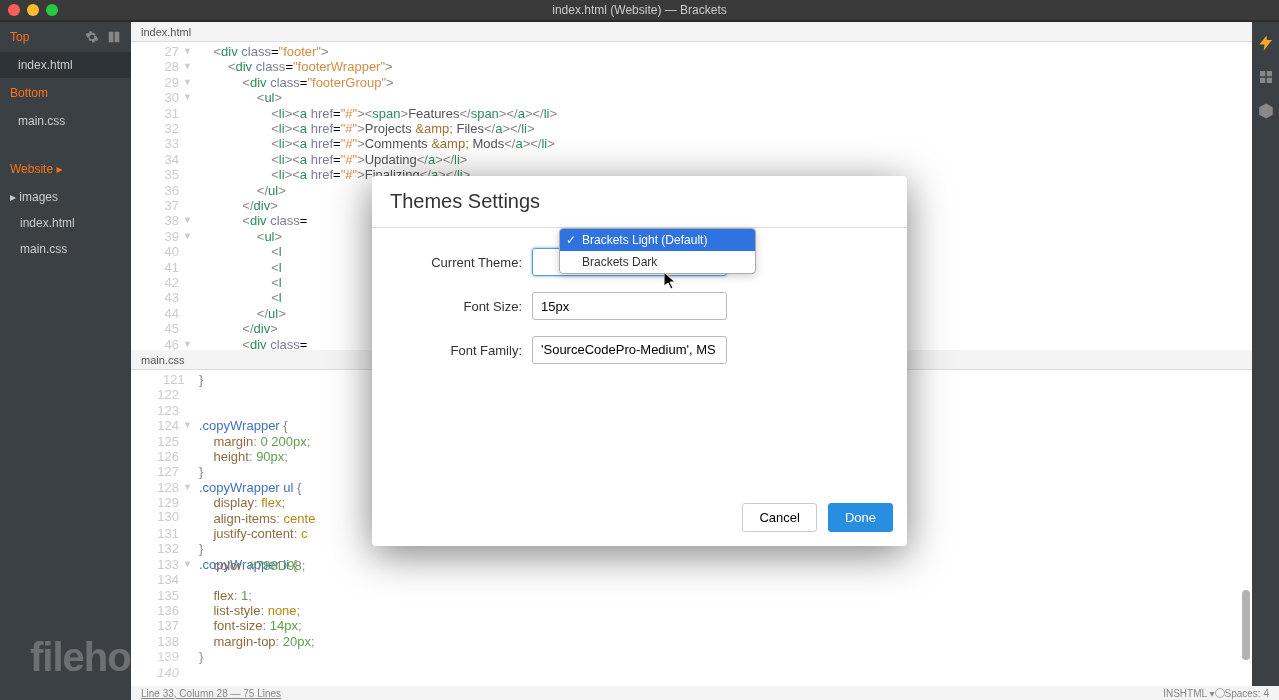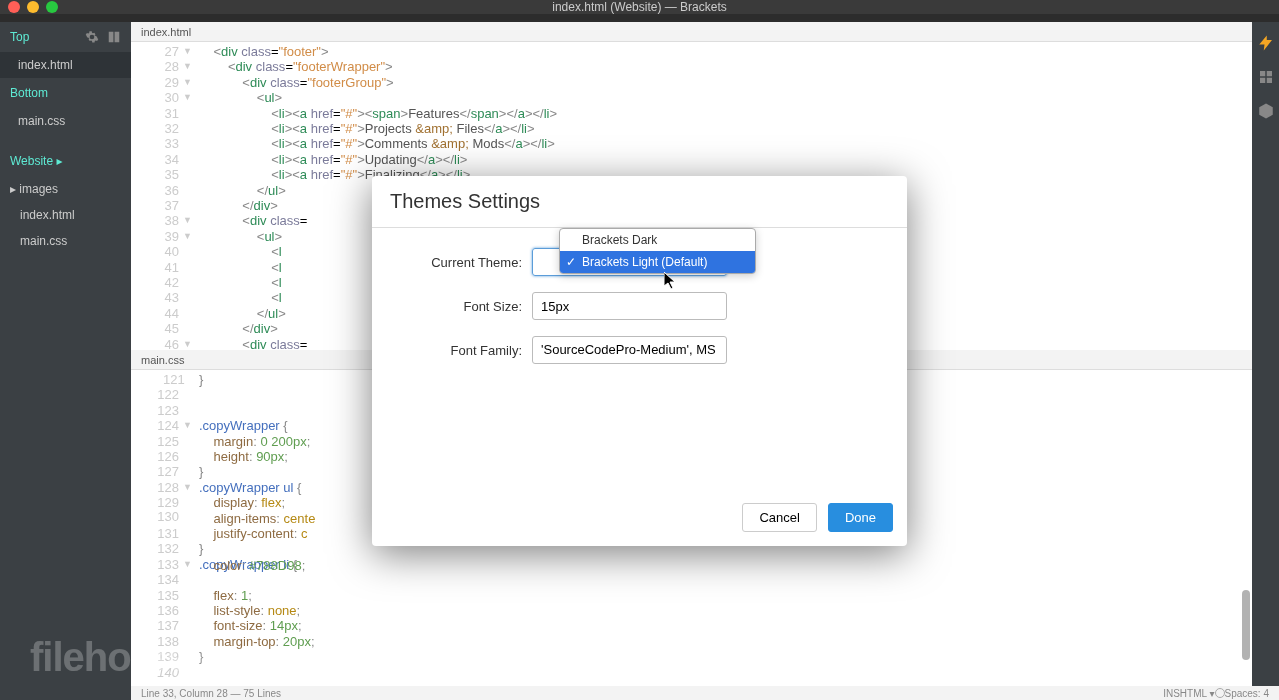--- a/index.html
+++ b/index.html
@@ -1,26 +1,26 @@
 <!DOCTYPE html>
 <html><head>
 <meta charset="utf-8">
 <style>
 * { margin:0; padding:0; box-sizing:border-box; font-family:-apple-system,BlinkMacSystemFont,"Segoe UI",sans-serif; }
 body { width:1279px; height:700px; background:#2c2c2c; overflow:hidden; position:relative; }
-.titlebar { height:14px; background:#3a3a3a; display:flex; align-items:center; padding:0 8px; position:relative; }
+.titlebar { height:20px; background:#3a3a3a; display:flex; align-items:center; padding:0 8px; position:relative; }
 .traffic { display:flex; gap:7px; }
 .tl { width:12px; height:12px; border-radius:50%; }
 .tl.red { background:#ff5f57; }
 .tl.yellow { background:#febc2e; }
 .tl.green { background:#28c840; }
 .wintitle { position:absolute; left:50%; transform:translateX(-50%); color:#ccc; font-size:12px; }
 .sidebar { position:absolute; left:0; top:22px; width:131px; bottom:0; background:#3b4044; color:#bbb; font-size:12px; }
 .sbar-section { padding:8px 10px; display:flex; align-items:center; justify-content:space-between; }
-.sbar-section .lbl { color:#5eead4; }
+.sbar-section .lbl { color:#f97316; }
 .sbar-icons { display:flex; gap:8px; color:#888; }
 .sbar-icons svg { width:14px; height:14px; fill:#888; }
 .sbar-item { padding:6px 18px; color:#ccc; cursor:pointer; }
 .sbar-item.active { background:#2e3337; }
 .main { position:absolute; left:131px; right:27px; top:22px; bottom:14px; }
 .tab-row { height:20px; background:#f3f3f3; font-size:11px; padding:4px 10px; color:#555; border-bottom:1px solid #ddd; }
 .editor { background:#fff; font-family:"SourceCodePro-Medium","Menlo",monospace; font-size:13px; line-height:15.4px; position:relative; }
 .gutter-ln { position:absolute; left:0; width:48px; text-align:right; color:#ccc; font-size:13px; }
 .fold { position:absolute; left:52px; width:12px; color:#ccc; font-size:9px; }
 .codearea { position:absolute; left:68px; right:0; white-space:pre; }
@@ -33,21 +33,21 @@
 .tk-txt { color:#555; }
 .tk-sel { color:#446fbd; }
 .tk-prop { color:#8e6b42; }
 .tk-val { color:#b58914; }
 .tk-num { color:#5f9d50; }
 .tk-p { color:#888; }
 .rightbar { position:absolute; right:0; top:22px; width:27px; bottom:14px; background:#3b4044; display:flex; flex-direction:column; align-items:center; gap:16px; padding-top:12px; }
 .rightbar svg { width:18px; height:18px; fill:#888; }
 .rightbar svg.bolt { fill:#f5a623; }
 .statusbar { position:absolute; left:131px; right:0; bottom:0; height:14px; background:#f3f3f3; font-size:10px; color:#888; display:flex; align-items:center; padding:0 10px; }
-.status-left { flex:1; }
+.status-left { flex:1;text-decoration:underline; }
 .status-right { display:flex; align-items:center; }
 .watermark { position:absolute; left:30px; bottom:20px; color:rgba(255,255,255,0.25); font-size:40px; font-weight:bold; font-family:Arial,sans-serif; letter-spacing:-1px; pointer-events:none; }
 .watermark .dim { color:rgba(255,255,255,0.13); font-weight:normal; }
 .dialog { position:absolute; left:372px; top:176px; width:535px; height:370px; background:#fff; border-radius:4px; box-shadow:0 8px 40px rgba(0,0,0,0.5); z-index:100; }
 .dialog-title { font-size:20px; font-weight:400; color:#333; padding:14px 18px; border-bottom:1px solid #ddd; }
 .dialog-body { padding:20px 30px; font-size:13px; color:#333; }
 .frow { display:flex; align-items:center; margin-bottom:16px; }
 .flabel { width:130px; text-align:right; padding-right:10px; }
 .finput { width:195px; height:28px; border:1px solid #bbb; border-radius:3px; padding:0 8px; font-size:13px; }
 .dialog-foot { position:absolute; bottom:0; right:0; padding:14px; display:flex; gap:11px; }
@@ -82,21 +82,21 @@
       <svg viewBox="0 0 24 24">
           <path d="M3 3h8v18H3zM13 3h8v18h-8z"></path>
         </svg>
     </span>
   </div>
   <div class="sbar-item active">index.html</div>
   <div class="sbar-section">
     <span class="lbl">Bottom</span>
   </div>
   <div class="sbar-item">main.css</div>
-  <div class="sbar-section" style="margin-top:12px;">
+  <div class="sbar-section" style="margin-top:20px;">
     <span class="lbl">Website ▸</span>
   </div>
   <div id="tree">
       <div class="sbar-item" style="padding-left: 10px;">▸ images</div>
       <div class="sbar-item" style="padding-left: 20px;">index.html</div>
       <div class="sbar-item" style="padding-left: 20px;">main.css</div>
     </div>
 </div>
 
 <div class="main">
@@ -221,22 +221,22 @@
   </div>
 </div>
 
 <div class="dialog">
   <div class="dialog-title">Themes Settings</div>
   <div class="dialog-body">
     <div class="frow" style="position:relative;">
       <div class="flabel">Current Theme:</div>
       <div style="width:195px;height:28px;border:1px solid #5b9dd9;border-radius:3px;box-shadow:0 0 3px #5b9dd9;"></div>
       <div class="dropdown">
+        <div class="dd-item sel">Brackets Light (Default)</div>
         <div class="dd-item">Brackets Dark</div>
-        <div class="dd-item sel">Brackets Light (Default)</div>
       </div>
       <svg class="cursor-arrow" width="14" height="18" viewBox="0 0 14 18">
           <path d="M0 0 L0 14 L4 11 L7 17 L9 16 L6 10 L11 10 Z" fill="#000" stroke="#fff" stroke-width="1"></path>
         </svg>
     </div>
     <div class="frow">
       <div class="flabel">Font Size:</div>
       <input class="finput" value="15px" style="">
     </div>
     <div class="frow">

